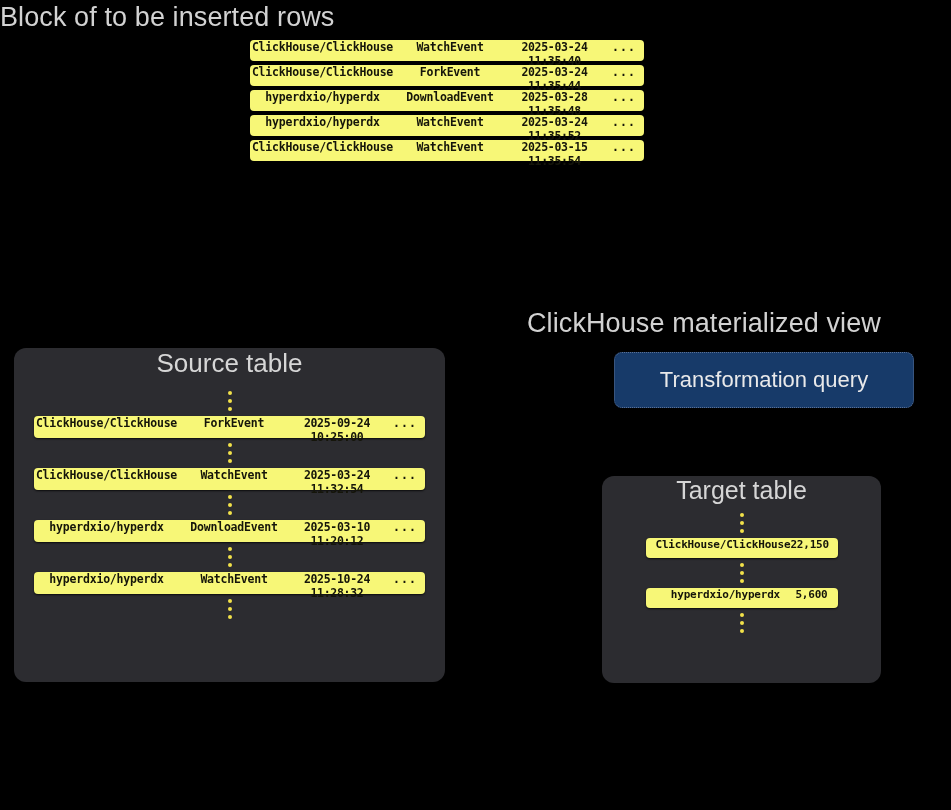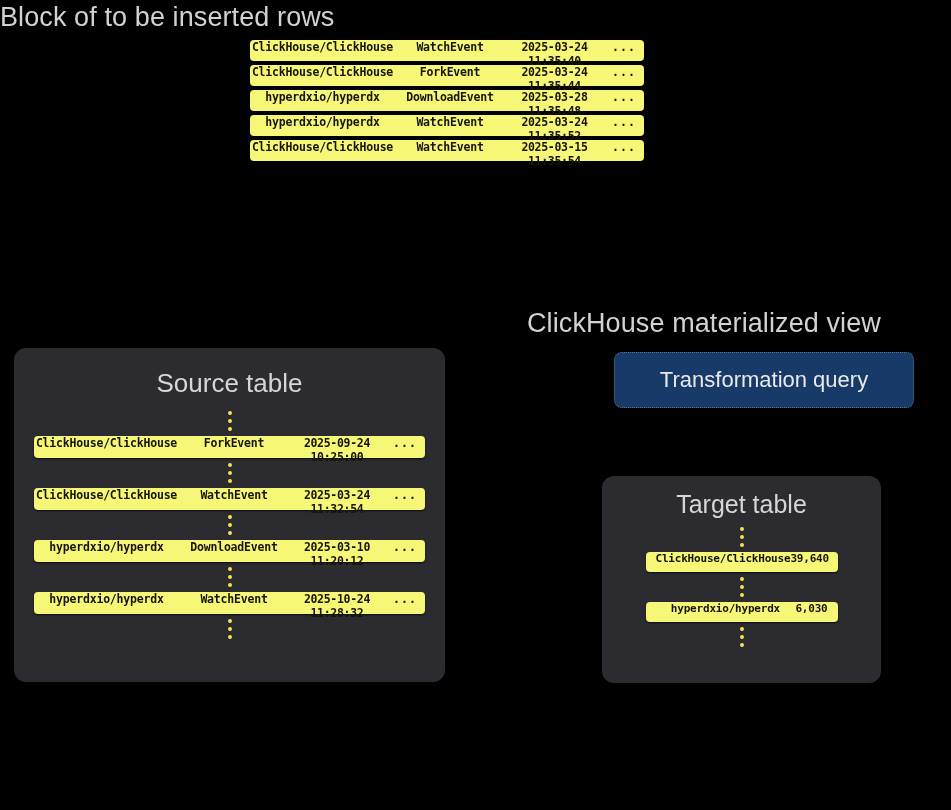--- a/index.html
+++ b/index.html
@@ -100,21 +100,21 @@
     background: #f2e24a;
   }
 
   
   #source-panel {
     left: 14px;
     top: 348px;
     width: 431px;
     height: 334px;
   }
-  #source-panel .panel-title { margin-top: 20px; }
+  #source-panel .panel-title { }
   #source-rows {
     margin: 12px 20px 0 20px;
   }
   #source-rows .row { width: 391px; height: 22px; }
 
   
   #transform-box {
     position: absolute;
     left: 614px;
     top: 352px;
@@ -132,21 +132,21 @@
     box-shadow: 0 2px 5px rgba(0,0,0,0.6);
   }
 
   
   #target-panel {
     left: 602px;
     top: 476px;
     width: 279px;
     height: 207px;
   }
-  #target-panel .panel-title { margin-top: 14px; font-size: 25px; }
+  #target-panel .panel-title { font-size: 25px; }
   #target-rows { margin: 8px auto 0 auto; width: 192px; }
   #target-rows .row {
     width: 192px;
     height: 20px;
     font-size: 11px;
     padding: 0 10px;
   }
   #target-rows .row .t-repo {
     flex: 1 1 auto;
     text-align: left;
@@ -273,32 +273,32 @@
   <div id="target-rows">
 
     <div class="dots">
       <span class="dot"></span>
         <span class="dot"></span>
         <span class="dot"></span>
     </div>
 
     <div class="row">
       <span class="t-repo">ClickHouse/ClickHouse</span>
-      <span class="t-count">39,640</span>
+      <span class="t-count">22,150</span>
     </div>
 
     <div class="dots">
       <span class="dot"></span>
         <span class="dot"></span>
         <span class="dot"></span>
     </div>
 
     <div class="row indent">
       <span class="t-repo">hyperdxio/hyperdx</span>
-      <span class="t-count">6,030</span>
+      <span class="t-count">5,600</span>
     </div>
 
     <div class="dots">
       <span class="dot"></span>
         <span class="dot"></span>
         <span class="dot"></span>
     </div>
 
   </div>
 </div>

